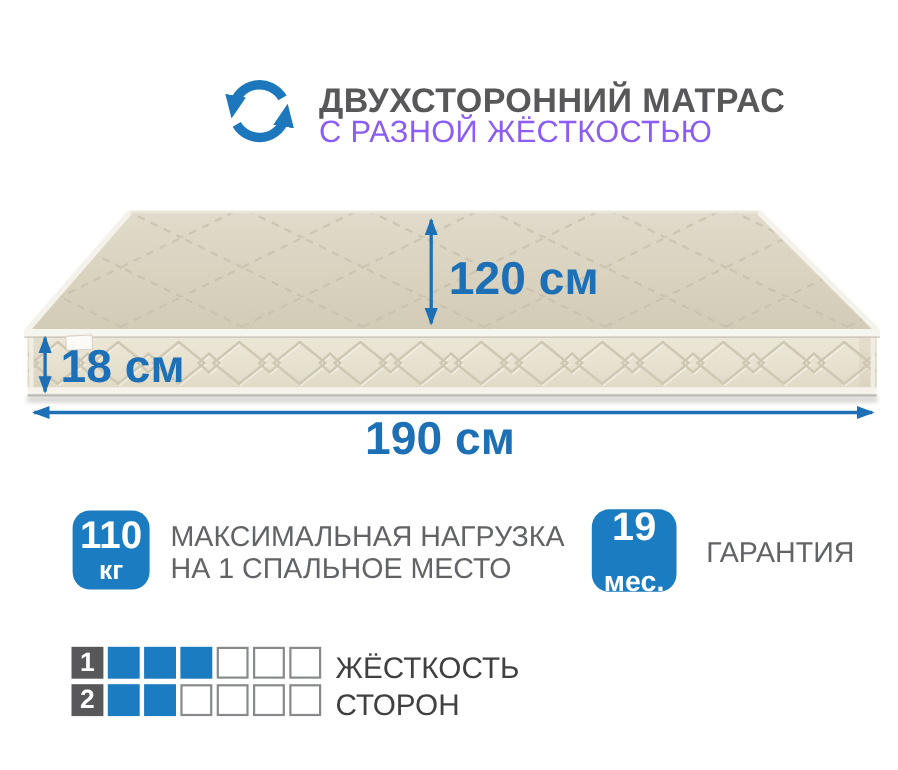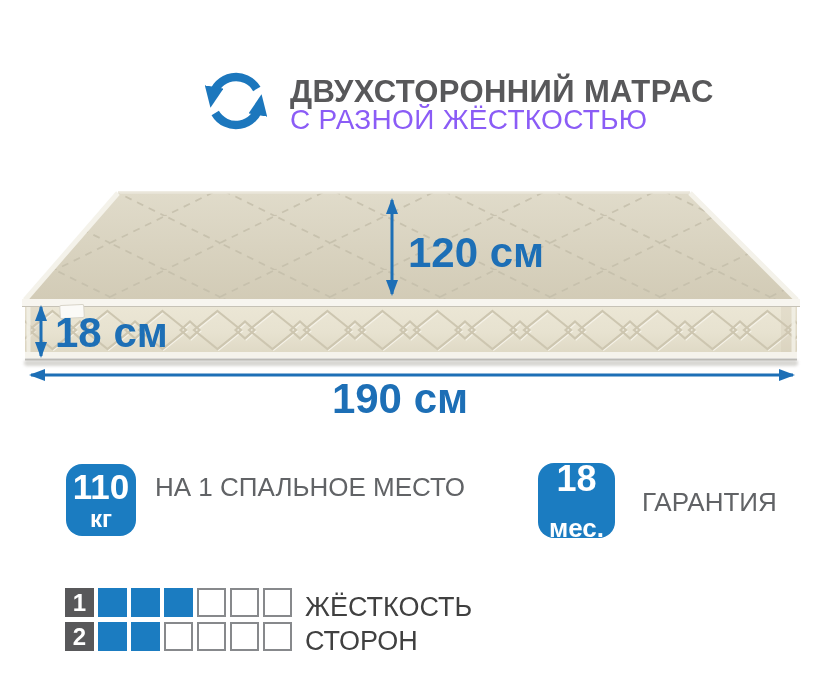--- a/index.html
+++ b/index.html
@@ -134,25 +134,26 @@
     <text class="dim-text" x="408" y="267">120 см</text>
     <text class="dim-text" x="55" y="347">18 см</text>
     <text class="dim-text" x="400" y="413" text-anchor="middle">190 см</text>
   </svg>
 
   <div class="badge-tile tile-load">
     <span class="val">110</span>
     <span class="unit">кг</span>
   </div>
   <div class="badge-desc desc-load">
+    <div>МАКСИМАЛЬНАЯ НАГРУЗКА</div>
     <div>НА 1 СПАЛЬНОЕ МЕСТО</div>
   </div>
 
   <div class="badge-tile tile-warranty">
-    <span class="val">18</span>
+    <span class="val">19</span>
     <span class="unit">мес.</span>
   </div>
   <div class="badge-desc desc-warranty">ГАРАНТИЯ</div>
 
   <div class="firmness" id="firmness-grid">
       <div class="f-row">
         <div class="cell num">1</div>
         <div class="cell filled"></div>
         <div class="cell filled"></div>
         <div class="cell filled"></div>

